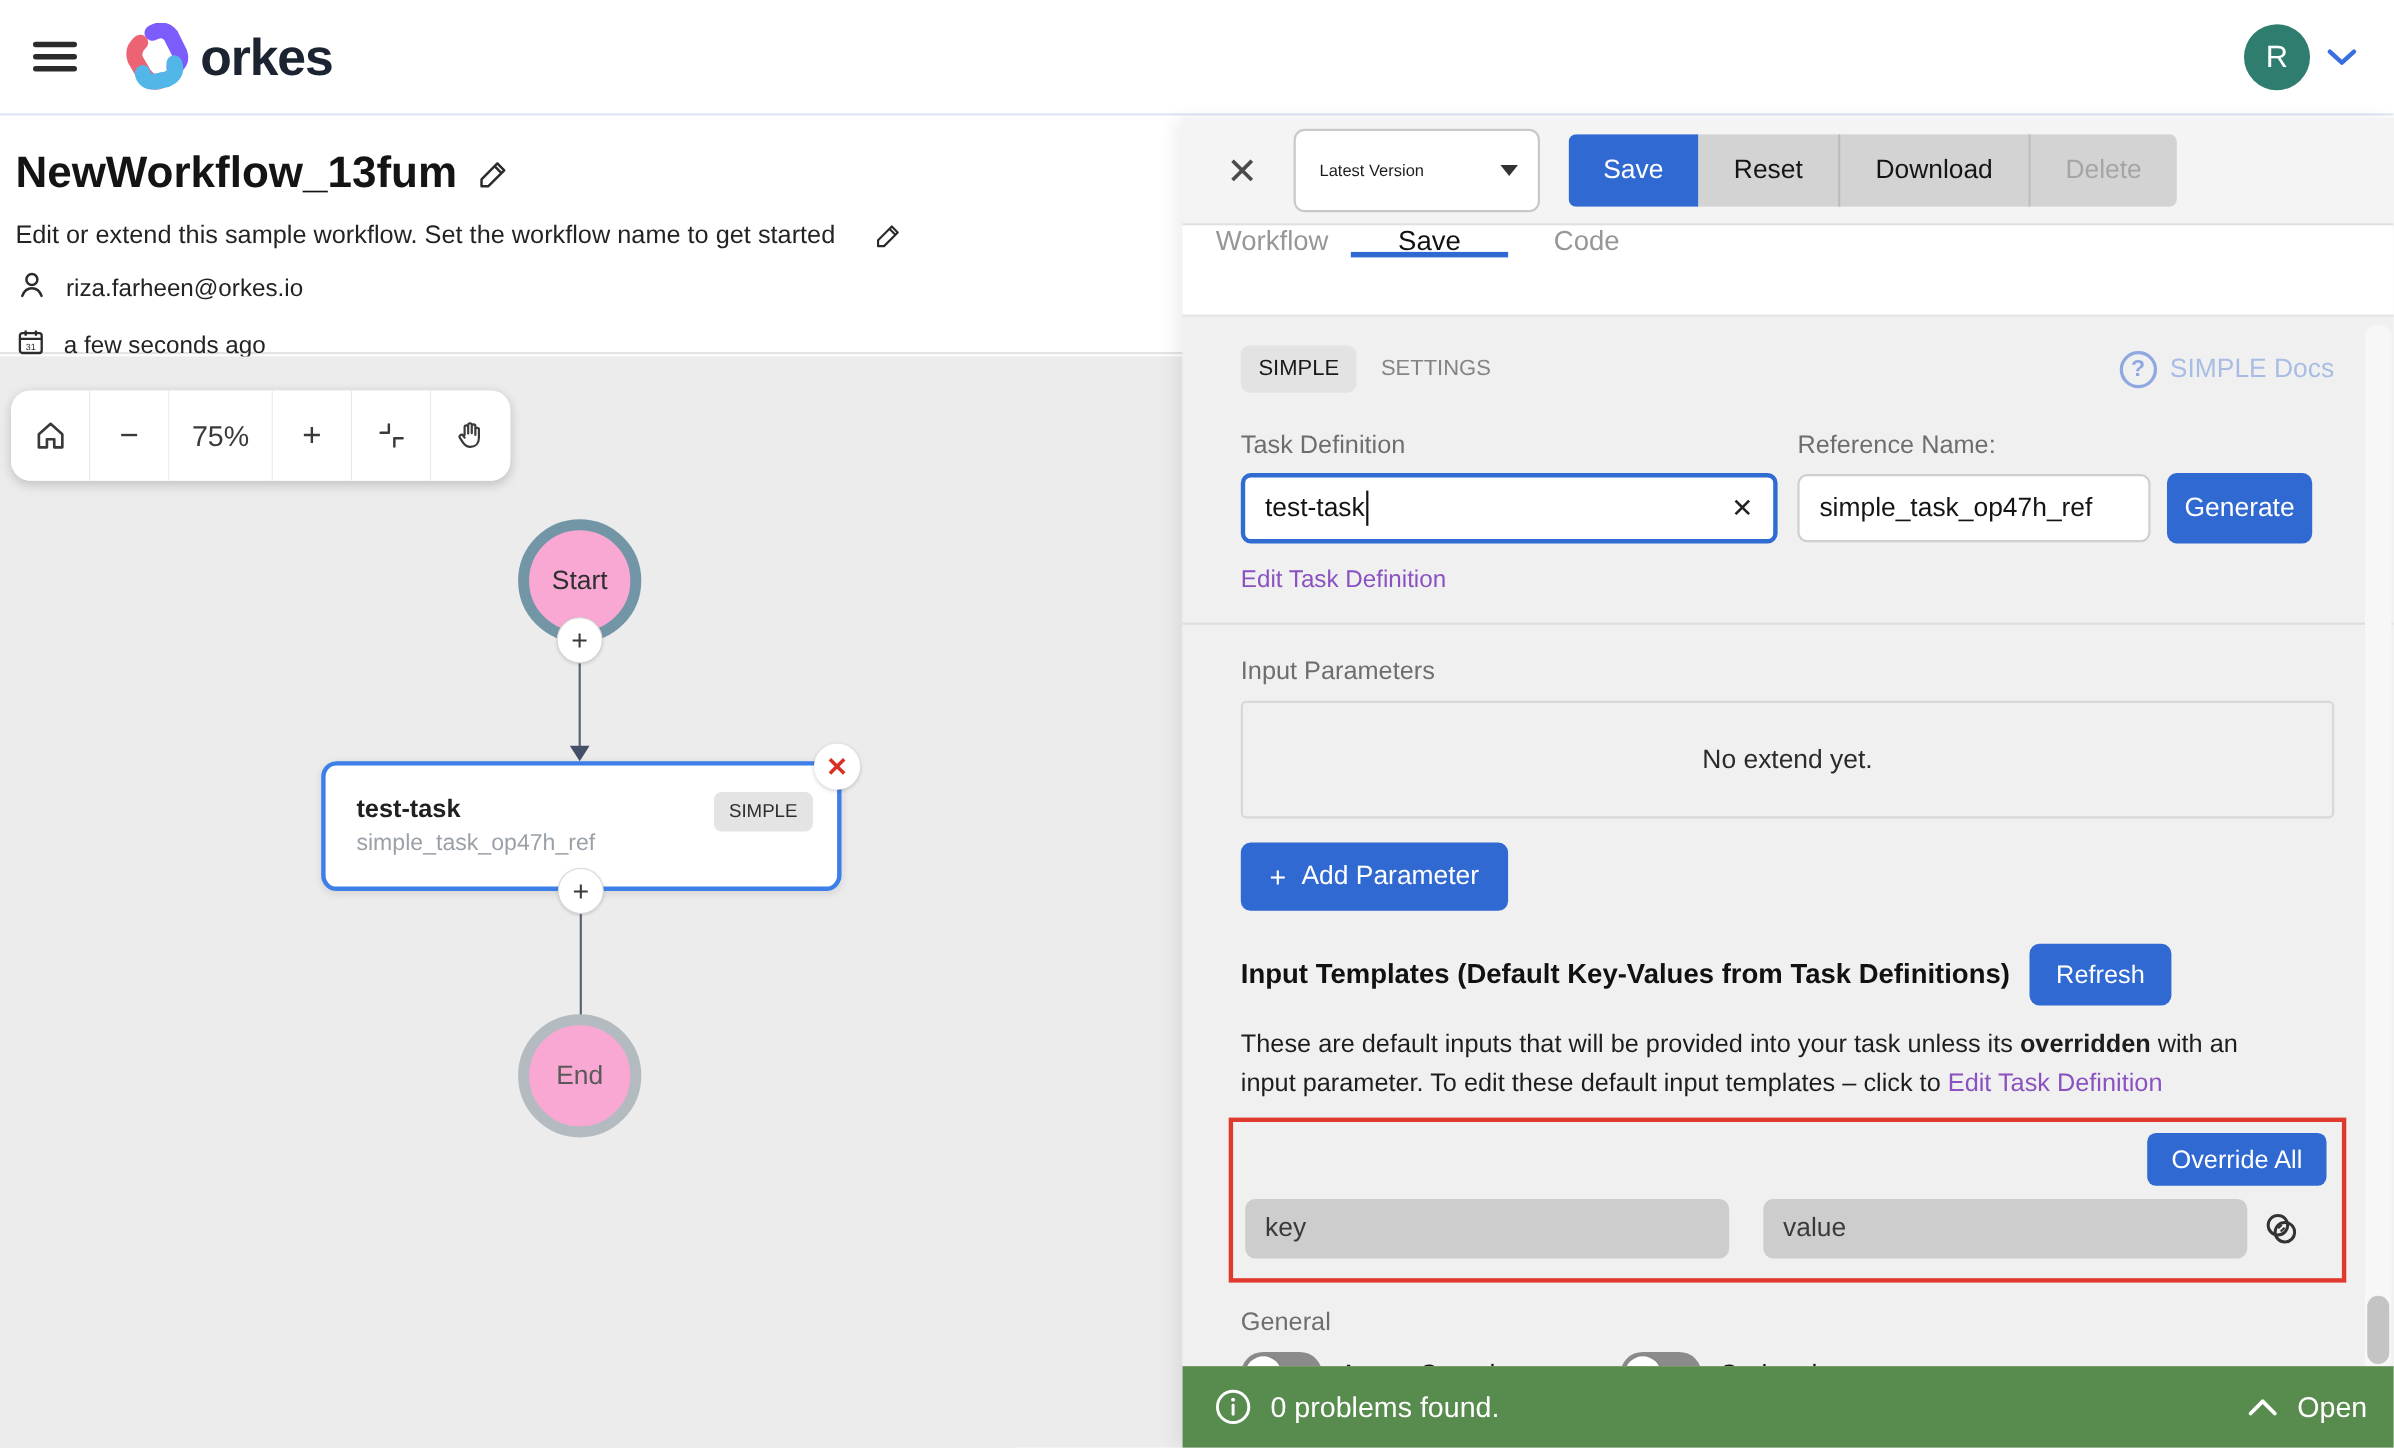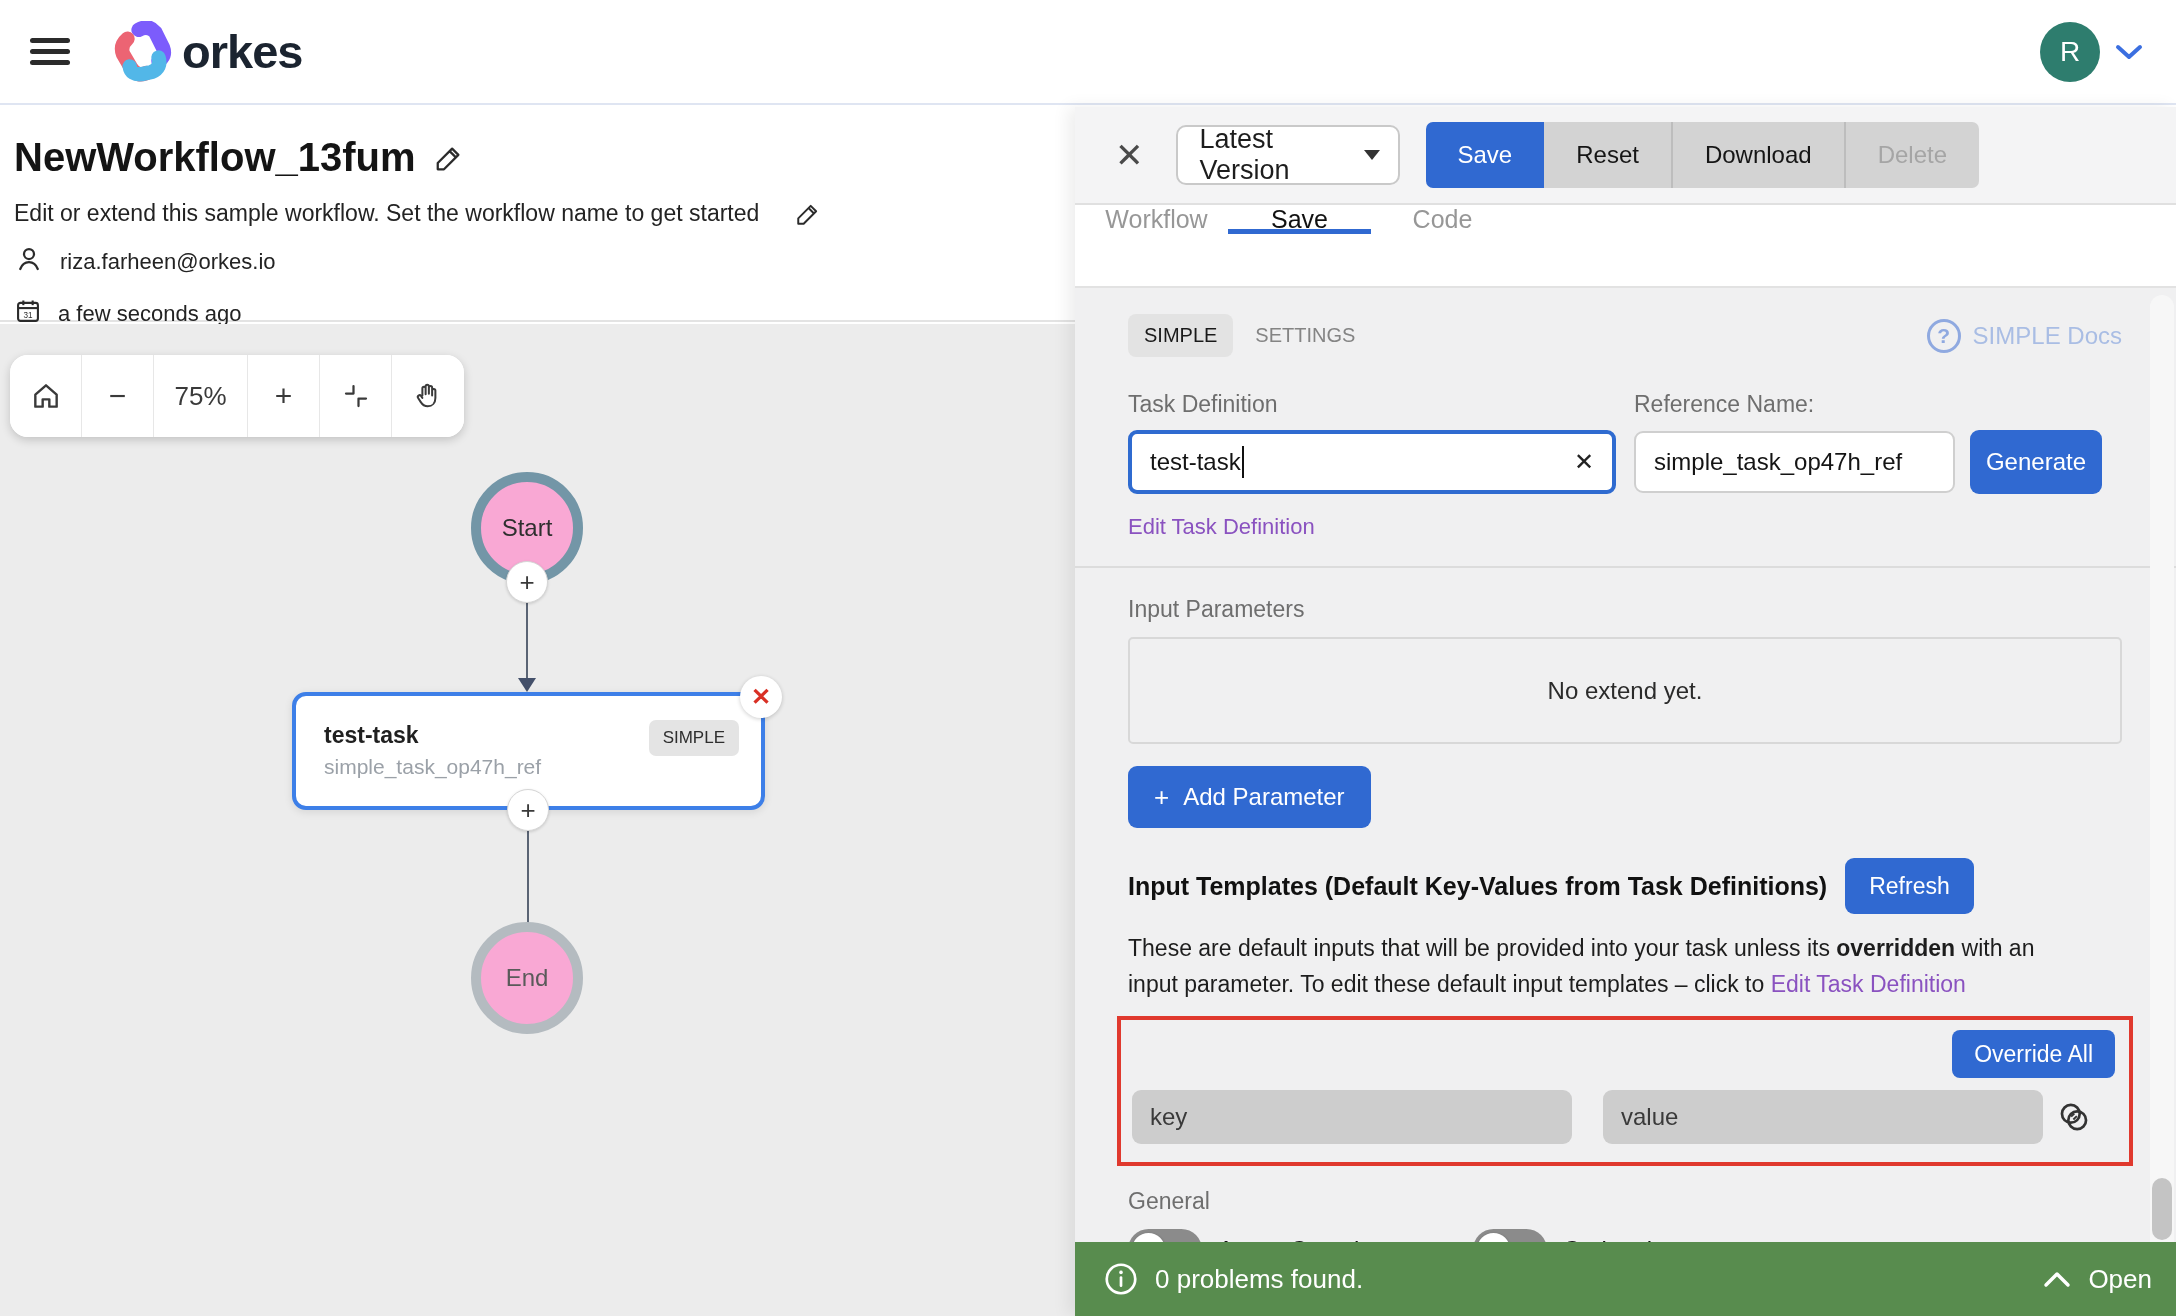--- a/index.html
+++ b/index.html
@@ -55,23 +55,23 @@
   .task-close { position:absolute; right:-21px; top:-20px; width:42px; height:42px; border-radius:50%;
     background:#fff; box-shadow:0 1px 4px rgba(0,0,0,.2); color:#d93025; font-size:24px; font-weight:bold;
     display:flex; align-items:center; justify-content:center; cursor:pointer; z-index:4; }
 
   
   .panel { position:absolute; left:1075px; top:107px; width:1101px; height:1209px; background:#f0f0f1;
     box-shadow:-7px 0 16px rgba(0,0,0,.07); }
   .panel-header { height:98px; background:#f4f4f5; border-bottom:2px solid #e0e0e0;
     display:flex; align-items:center; }
   .panel-close { font-size:34px; color:#4a4a4a; margin-left:40px; cursor:pointer; }
-  .version-select { margin-left:32px; width:224px; height:60px; background:#fff; border:2px solid #c9c9c9;
+  .version-select { margin-left:32px; width:224px; height:76px; background:#fff; border:2px solid #c9c9c9;
     border-radius:10px; display:flex; align-items:center; justify-content:space-between;
-    padding:0 18px 0 22px; font-size:27px; color:#1d1d1d; cursor:pointer; }
+    padding:0 18px 0 22px; font-size:15px; color:#1d1d1d; cursor:pointer; }
   .vs-caret { width:0; height:0; border-left:8px solid transparent; border-right:8px solid transparent;
     border-top:10px solid #333; }
   .btn-group { display:flex; margin-left:26px; height:66px; border-radius:7px; overflow:hidden; }
   .bg-btn { border:none; font-family:inherit; font-size:24px; padding:0 32px; cursor:pointer; }
   .bg-save { background:#3069d1; color:#fff; }
   .bg-gray { background:#d3d3d3; color:#151515; }
   .bg-gray + .bg-gray { border-left:2px solid #bdbdbd; }
   .bg-disabled { color:#a5a5a5; cursor:default; }
 
   .panel-tabs { height:83px; background:#fff; border-bottom:2px solid #e2e2e2; display:flex;

